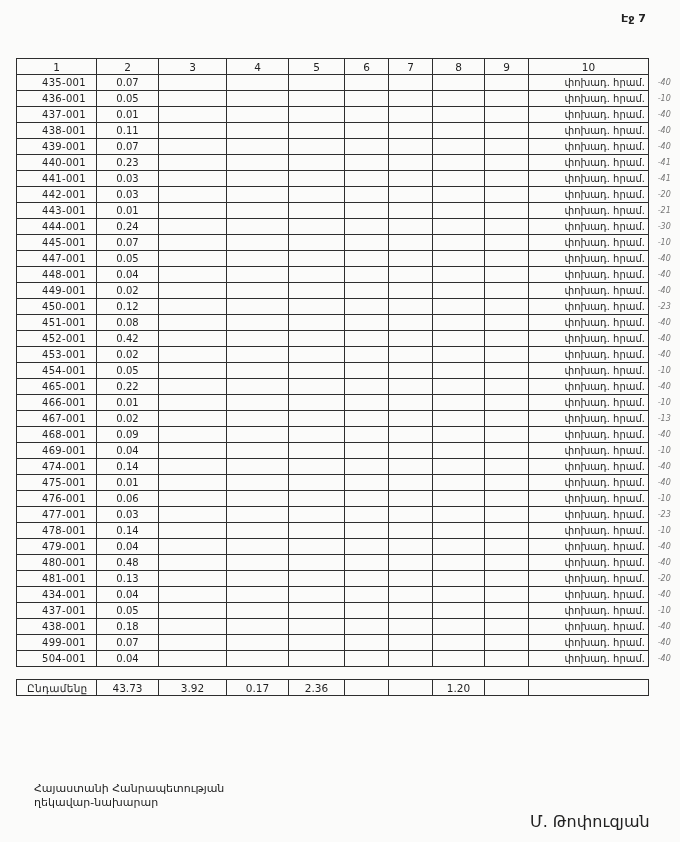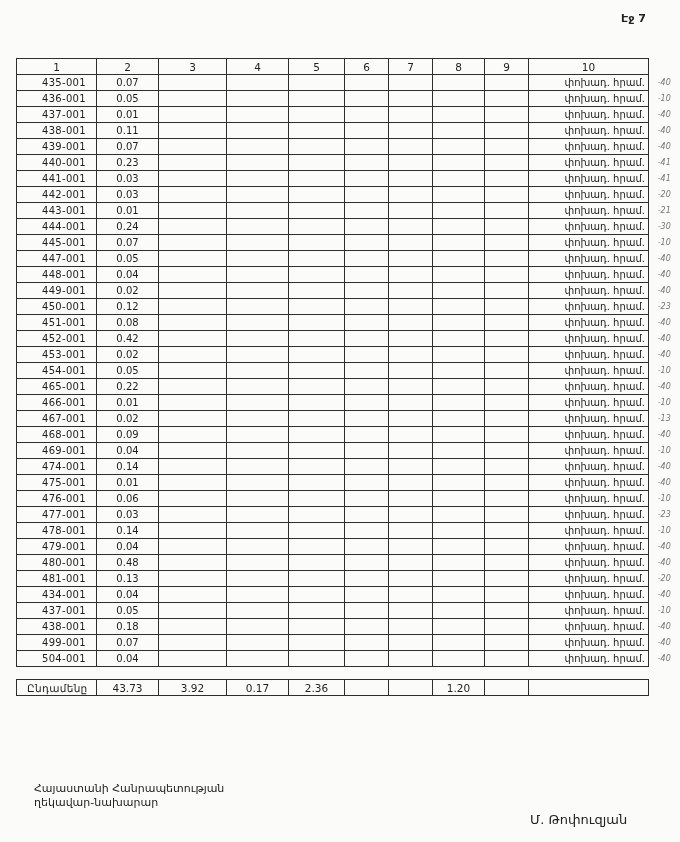--- a/index.html
+++ b/index.html
@@ -48,21 +48,21 @@
     background:transparent;
   }
   tr.total td{font-size:10.5px;}
   tr.total td.code{padding-left:10px;font-family:Liberation Serif, serif;}
   .footer{
     position:absolute;left:34px;top:782px;
     font-size:11px;line-height:13.5px;color:#222;
   }
   .signature{
     position:absolute;left:530px;top:812px;
-    font-size:13px;color:#222;
+    font-size:16px;color:#222;
   }
 </style>
 </head>
 <body>
 
 <div class="page-label">Էջ 7</div>
 
 <div class="table-wrap">
   <table>
     <colgroup>

